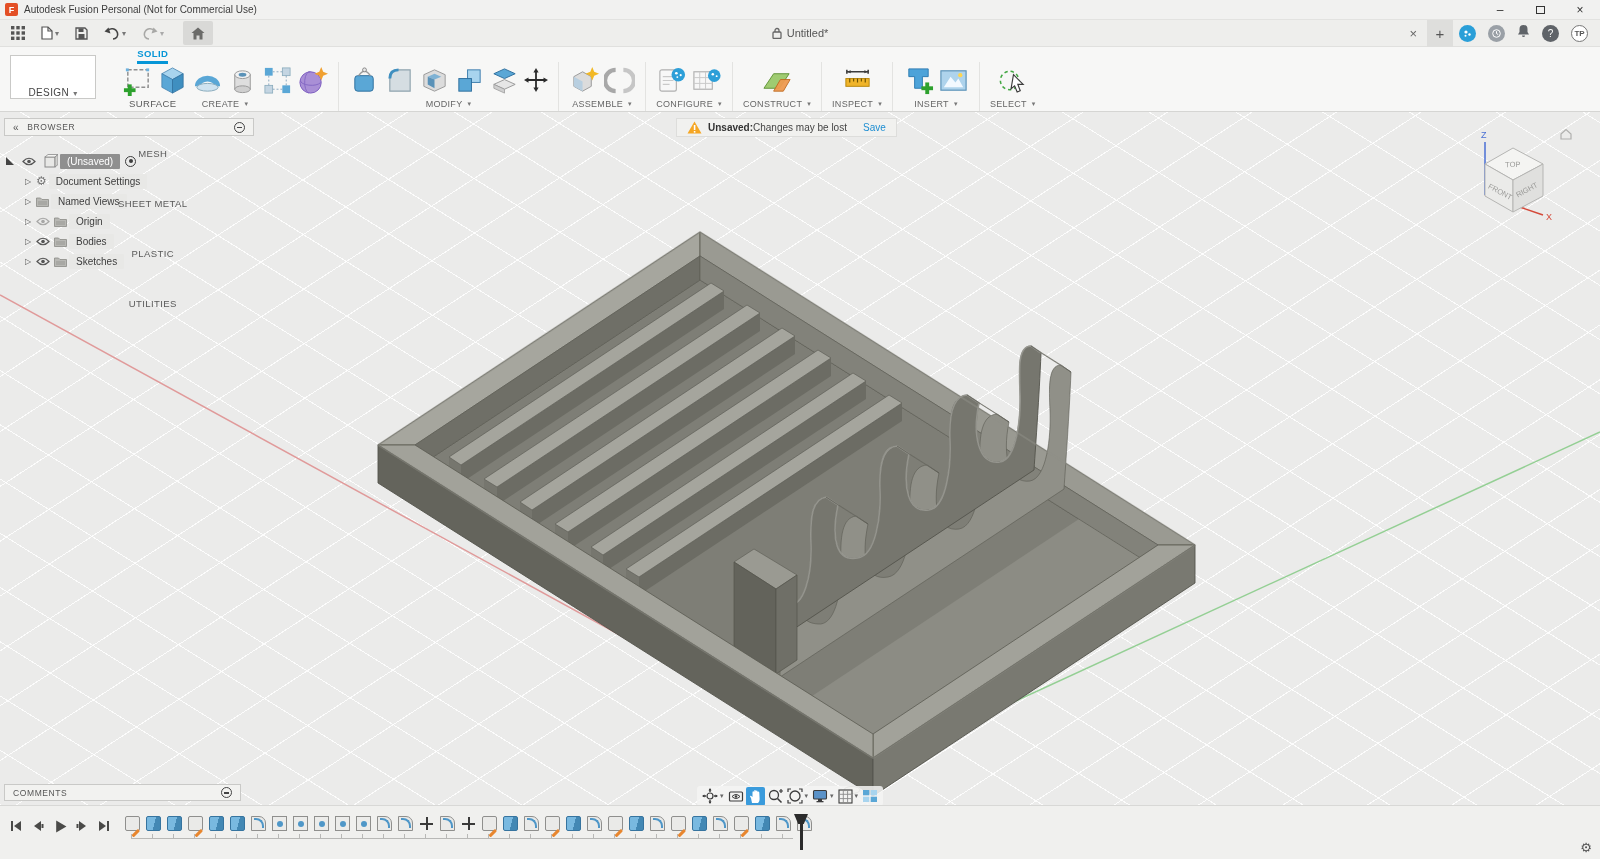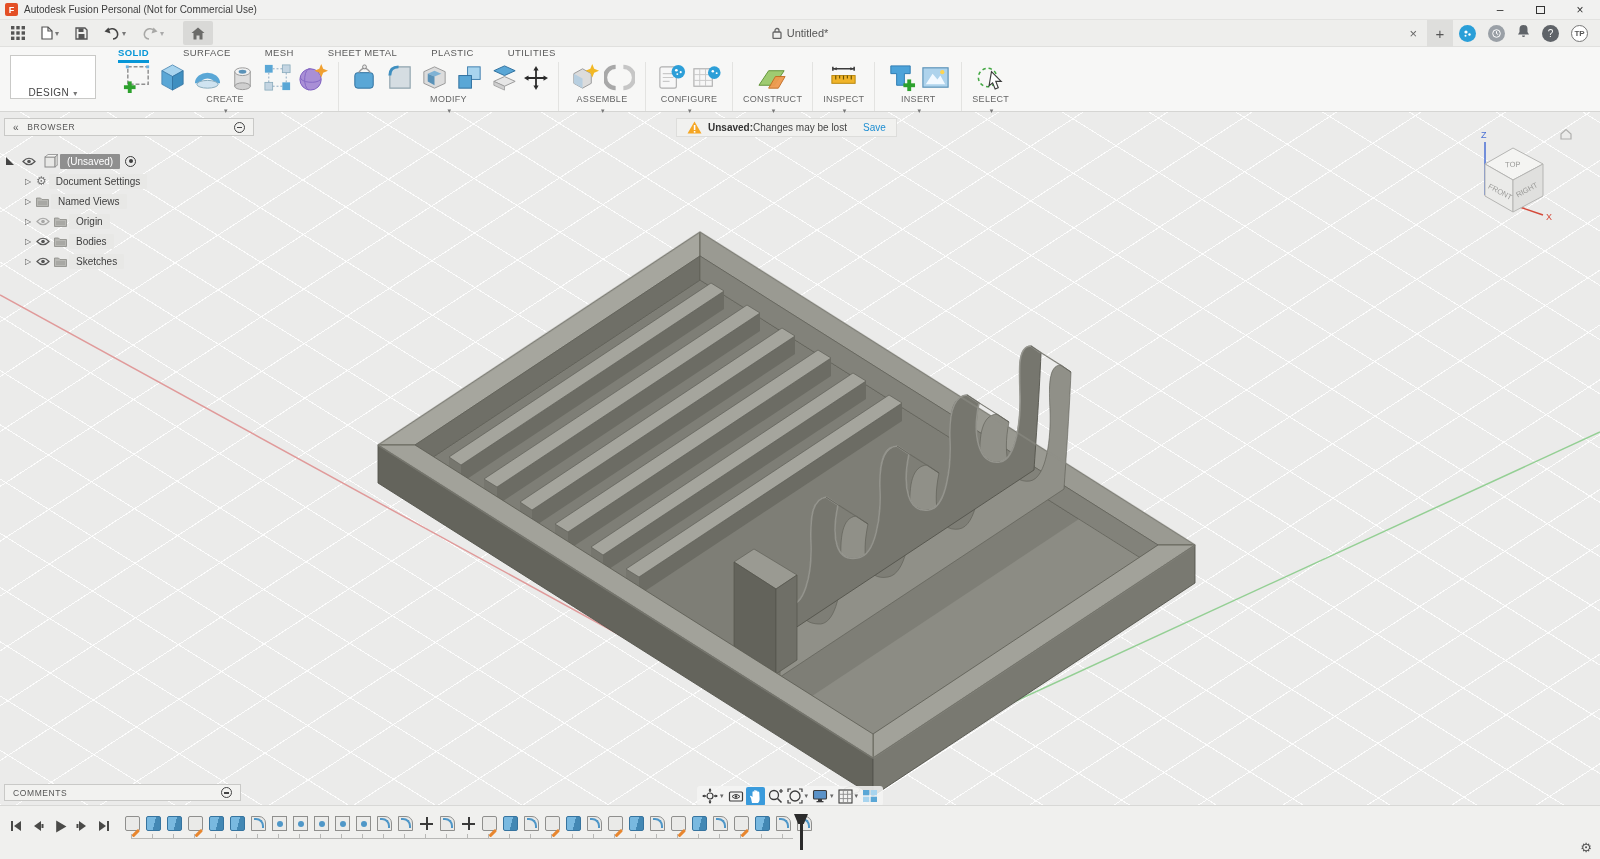--- a/index.html
+++ b/index.html
@@ -47,30 +47,30 @@
   .circicon.dark{background:#5f6368;}
   .circicon.outline{background:#fff;border:1px solid #777;color:#555;font-size:8px;font-weight:bold;margin-right:12px;}
   .bellwrap{margin:0 6px;}
   
   #ribbon{position:absolute;left:0;top:47px;width:1600px;height:65px;background:#f7f7f6;
     border-bottom:1px solid #d5d5d3;z-index:9;}
   #designbtn{position:absolute;left:10px;top:8px;width:86px;height:44px;background:#fff;
     border:1px solid #c9c9c7;display:flex;align-items:flex-end;justify-content:center;
     font-size:10px;color:#444;letter-spacing:.4px;}
   #designbtn .qcaret{font-size:8px;margin-left:4px;}
-  #tabstrip{position:absolute;left:118px;top:1px;display:flex;gap:34px;height:14px;align-items:center;}
+  #tabstrip{position:absolute;left:118px;top:1px;display:flex;gap:34px;height:14px;align-items:center;flex-direction:column;}
   .rtab{font-size:9.5px;color:#5a5a5a;letter-spacing:.4px;padding-bottom:2px;border-bottom:3px solid transparent;}
   .rtab.active{color:#0696d7;font-weight:bold;border-bottom-color:#0696d7;}
   #rgroups{position:absolute;left:112px;top:15px;display:flex;height:49px;}
   .rgroup{display:flex;flex-direction:column;align-items:center;padding:0 10px;border-right:1px solid #e3e3e1;}
   .rgroup:last-child{border-right:none;}
   .ricons{display:flex;align-items:center;gap:4px;height:36px;}
   .ric{width:31px;height:31px;display:block;}
   .ric.small{width:24px;height:24px;}
-  .rlabel{font-size:9px;color:#666;letter-spacing:.3px;margin-top:1px;display:flex;align-items:center;gap:3px;flex-direction:column;}
+  .rlabel{font-size:9px;color:#666;letter-spacing:.3px;margin-top:1px;display:flex;align-items:center;gap:3px;}
   .rlabel .qcaret{font-size:7px;}
   
   #warnbar{position:absolute;left:676px;top:118px;height:19px;display:flex;align-items:center;
     background:#f1f1ef;border:1px solid #dddddb;padding:0 10px;z-index:8;font-size:10px;}
   #warnbar svg{margin-right:6px;}
   #warnbar .wb{font-weight:bold;color:#333;}
   #warnbar .wm{color:#444;margin-right:16px;}
   #warnbar .ws{color:#1e8ed2;}
   
   #browser{position:absolute;left:4px;top:118px;width:250px;z-index:8;font-size:10px;}

